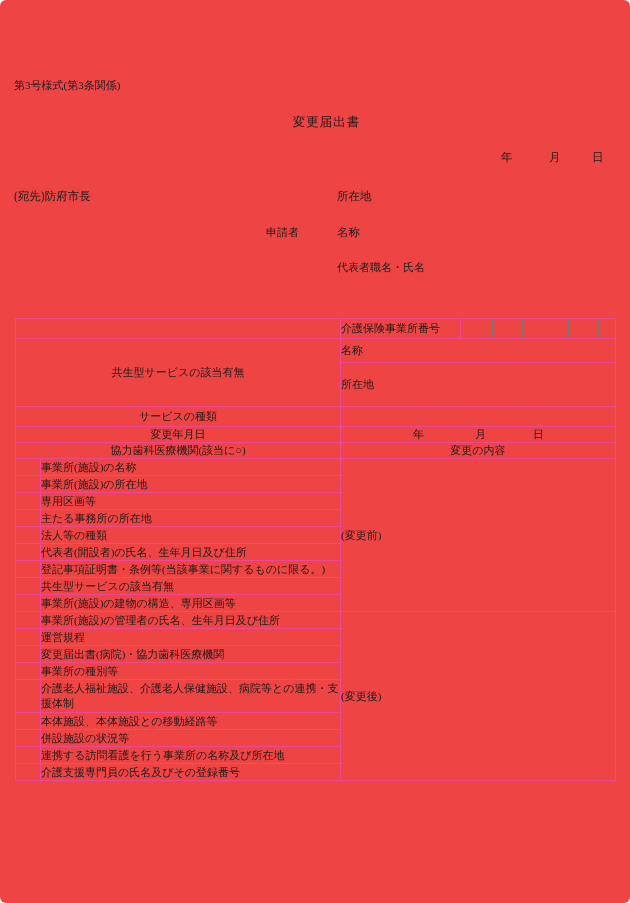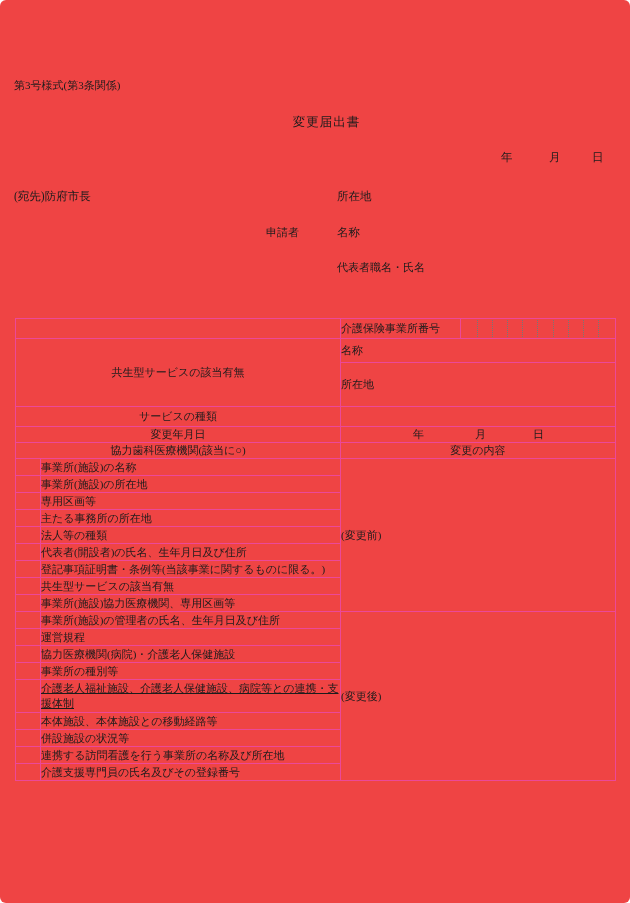--- a/index.html
+++ b/index.html
@@ -49,21 +49,21 @@
   td.no-border { border: none; }
   td.c { text-align: center; }
   td.top { vertical-align: top; }
   td.lbl-pad { padding: 2px 4px 0 5px; }
   .h19 { height: 17px; }
   .h25 { height: 23px; }
   .h45 { height: 43px; }
   .h21 { height: 19px; }
   .h17 { height: 15px; }
   .item-row td { height: 16px; }
-  .item-row-double td { height: 32px; text-decoration: underline; }
+  .item-row-double td { height: 32px; }
   td.item-label { padding: 1px 3px 1px 5px; vertical-align: middle; }
   td.office-number-label { padding-left: 5px; }
 
   .digits {
     display: flex;
     height: 17px;
     align-items: stretch;
     margin: 1px 2px;
   }
   .digits span { flex: 1 1 0; border-left: 1px dotted #777; }
@@ -187,37 +187,37 @@
     <tr class="item-row">
       <td></td>
       <td class="item-label">登記事項証明書・条例等(当該事業に関するものに限る。)</td>
     </tr>
     <tr class="item-row">
       <td></td>
       <td class="item-label">共生型サービスの該当有無</td>
     </tr>
     <tr class="item-row">
       <td></td>
-      <td class="item-label">事業所(施設)協力医療機関、専用区画等</td>
+      <td class="item-label">事業所(施設)の建物の構造、専用区画等</td>
     </tr>
 
     <tr class="item-row">
       <td></td>
       <td class="item-label">事業所(施設)の管理者の氏名、生年月日及び住所</td>
       <td class="top content-cell" colspan="2" rowspan="9">
         <span>(変更後)</span>
       </td>
     </tr>
     <tr class="item-row">
       <td></td>
       <td class="item-label">運営規程</td>
     </tr>
     <tr class="item-row">
       <td></td>
-      <td class="item-label">協力医療機関(病院)・介護老人保健施設</td>
+      <td class="item-label">変更届出書(病院)・協力歯科医療機関</td>
     </tr>
     <tr class="item-row">
       <td></td>
       <td class="item-label">事業所の種別等</td>
     </tr>
     <tr class="item-row-double">
       <td></td>
       <td class="item-label">介護老人福祉施設、介護老人保健施設、病院等との連携・支援体制</td>
     </tr>
     <tr class="item-row">

